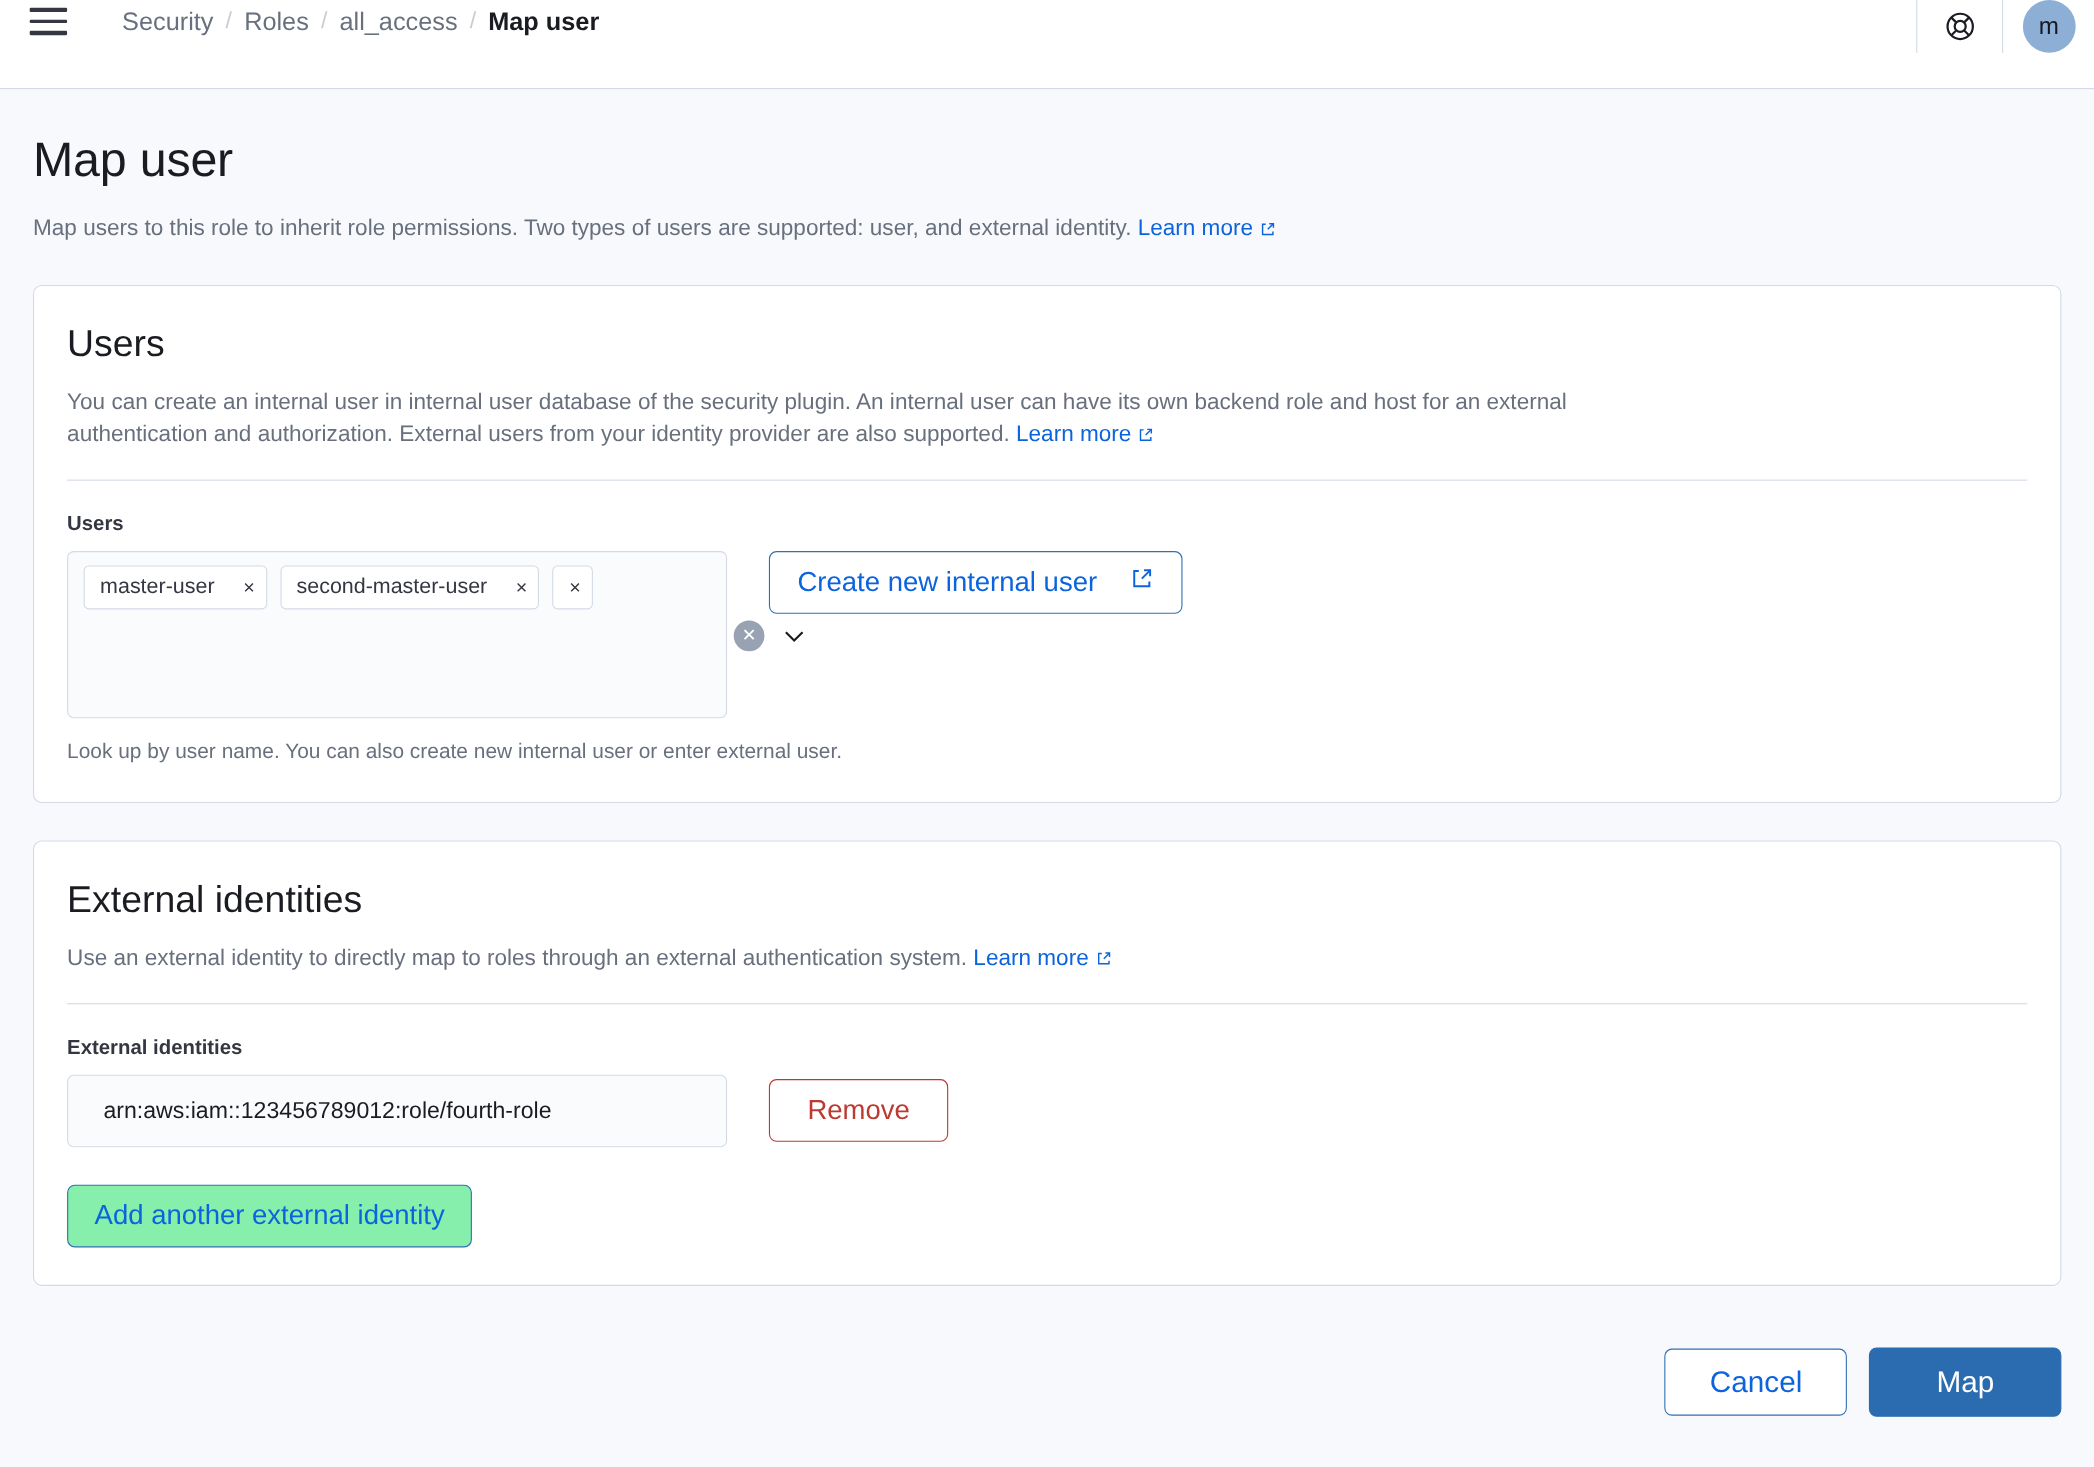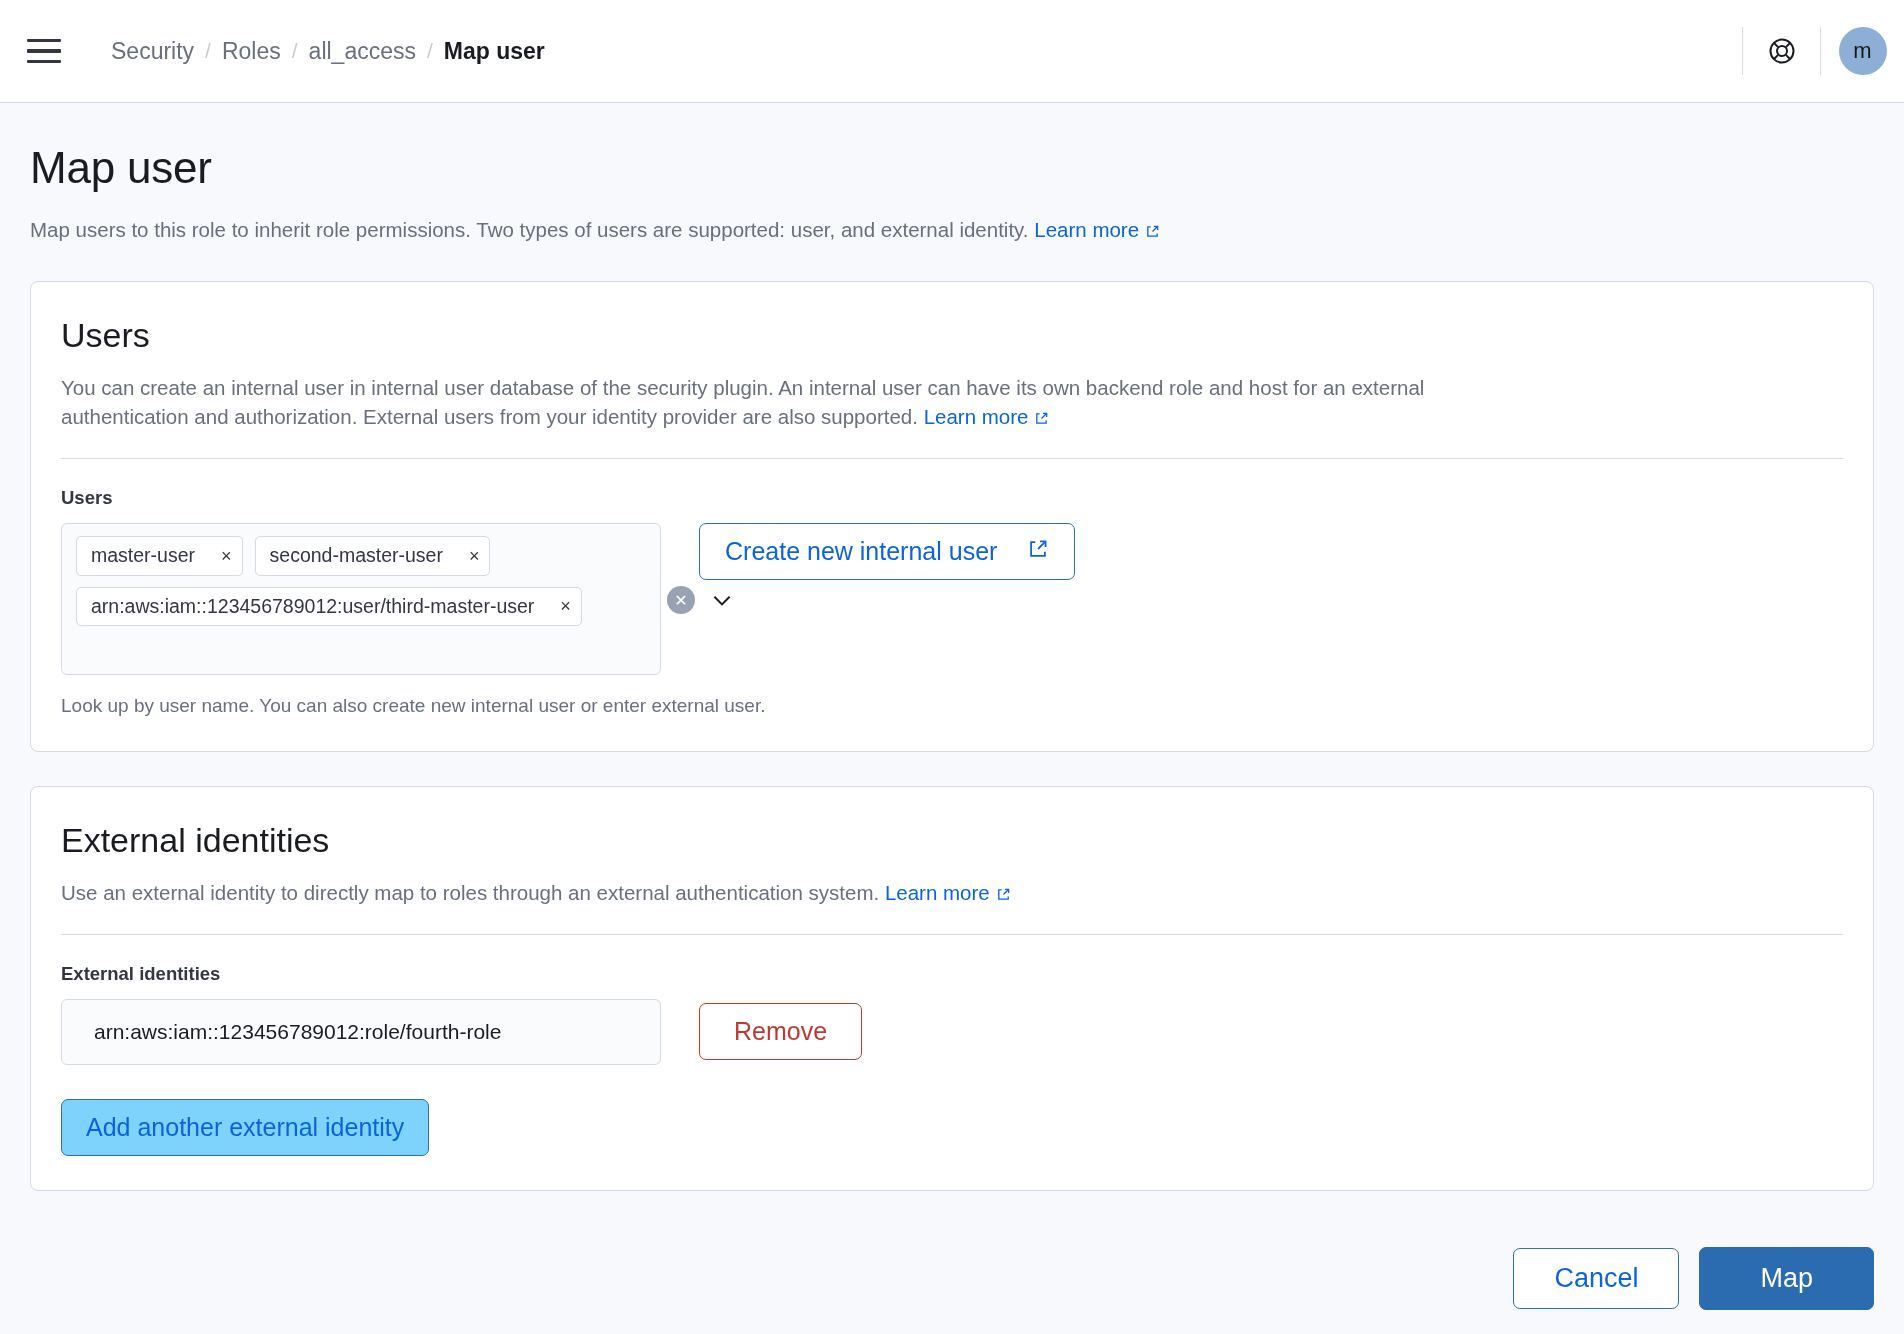--- a/index.html
+++ b/index.html
@@ -7,25 +7,25 @@
     margin: 0; padding: 0;
     width: 1904px; height: 1334px;
     background: #f8f9fc;
     font-family: "Liberation Sans", sans-serif;
     color: #343741;
     -webkit-font-smoothing: antialiased;
   }
 
   
   .header {
-    height: 103px;
+    height: 81px;
     background: #ffffff;
     border-bottom: 1px solid #d3dae6;
     display: flex;
-    align-items: center;
+    align-items: flex-start;
     position: relative;
   }
   .header-left {
     display: flex;
     align-items: center;
   }
   .hamburger {
     width: 88px;
     height: 100%;
     display: flex;
@@ -271,21 +271,21 @@
     border: 1px solid #bd3a32;
     border-radius: 7px;
     color: #bd3a32;
     font-size: 25px;
     padding: 13px 34px;
     cursor: pointer;
     font-family: "Liberation Sans", sans-serif;
   }
   .add-ident-btn {
     margin-top: 34px;
-    background: #7dd3fc;
+    background: #86efac;
     border: 1px solid #2f6fb4;
     border-radius: 7px;
     color: #0b64dd;
     font-size: 25px;
     padding: 13px 24px;
     cursor: pointer;
     font-family: "Liberation Sans", sans-serif;
   }
 
   
@@ -390,21 +390,20 @@
       <div class="combo">
         <span class="chip">
           <span>master-user</span>
           <span class="chip-x">×</span>
         </span>
         <span class="chip">
           <span>second-master-user</span>
           <span class="chip-x">×</span>
         </span>
         <span class="chip">
-          <span>arn:aws:iam::123456789012:user/third-master-user</span>
           <span class="chip-x">×</span>
         </span>
 
         <div class="combo-actions">
           <span class="clear-btn">✕</span>
           <span class="chevron">
             <svg width="26" height="26" viewBox="0 0 24 24" fill="none" stroke="#1a1c21" stroke-width="1.8">
               <path d="M5 9l7 7 7-7"></path>
             </svg>
           </span>

